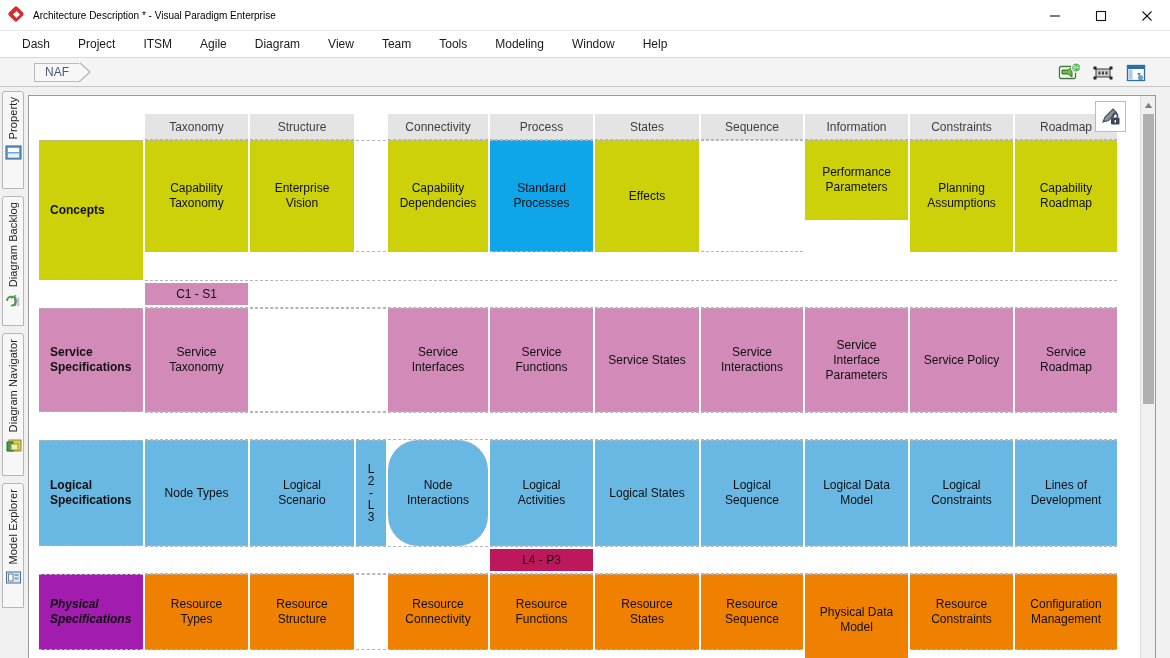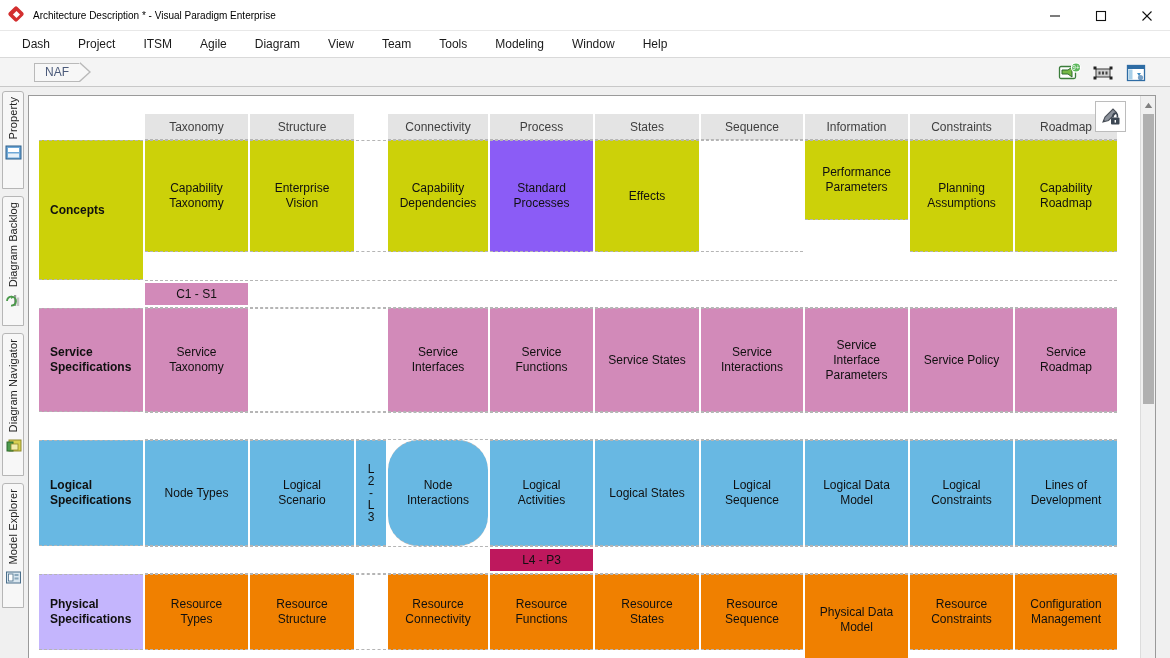--- a/index.html
+++ b/index.html
@@ -443,21 +443,21 @@
               <div class="hdr">Constraints</div>
               <div class="hdr">Roadmap</div>
               <div class="cell rowhead rowband" style="background: rgb(204, 209, 9); height: 140px;">Concepts</div>
               <div class="cell rowband" style="background: rgb(204, 209, 9); height: 112px;">Capability
 Taxonomy</div>
               <div class="cell rowband" style="background: rgb(204, 209, 9); height: 112px;">Enterprise
 Vision</div>
               <div class="cell rowband empty narrow" style="background: transparent; height: 112px;"></div>
               <div class="cell rowband" style="background: rgb(204, 209, 9); height: 112px;">Capability
 Dependencies</div>
-              <div class="cell rowband" style="background: #8b5cf6; height: 112px;">Standard
+              <div class="cell rowband" style="background: #0ea5e9; height: 112px;">Standard
 Processes</div>
               <div class="cell rowband" style="background: rgb(204, 209, 9); height: 112px;">Effects</div>
               <div class="cell rowband empty" style="background: transparent; height: 112px;"></div>
               <div class="cell rowband" style="background: rgb(204, 209, 9); height: 80px;">Performance
 Parameters</div>
               <div class="cell rowband" style="background: rgb(204, 209, 9); height: 112px;">Planning
 Assumptions</div>
               <div class="cell rowband" style="background: rgb(204, 209, 9); height: 112px;">Capability
 Roadmap</div>
               <div class="spacer noline"></div>
@@ -532,21 +532,21 @@
               <div class="spacer"></div>
               <div class="spacer"></div>
               <div class="spacer">
                 <div class="chip" style="background: #be185d;">L4 - P3</div>
               </div>
               <div class="spacer"></div>
               <div class="spacer"></div>
               <div class="spacer"></div>
               <div class="spacer"></div>
               <div class="spacer"></div>
-              <div class="cell rowhead rowband" style="background: #c4b5fd; height: 76px;">Physical
+              <div class="cell rowhead rowband" style="background: #a21caf; height: 76px; font-style: italic;">Physical
 Specifications</div>
               <div class="cell rowband" style="background: rgb(240, 128, 0); height: 76px;">Resource
 Types</div>
               <div class="cell rowband" style="background: rgb(240, 128, 0); height: 76px;">Resource
 Structure</div>
               <div class="cell rowband empty narrow" style="background: transparent; height: 76px;"></div>
               <div class="cell rowband" style="background: rgb(240, 128, 0); height: 76px;">Resource
 Connectivity</div>
               <div class="cell rowband" style="background: rgb(240, 128, 0); height: 76px;">Resource
 Functions</div>

